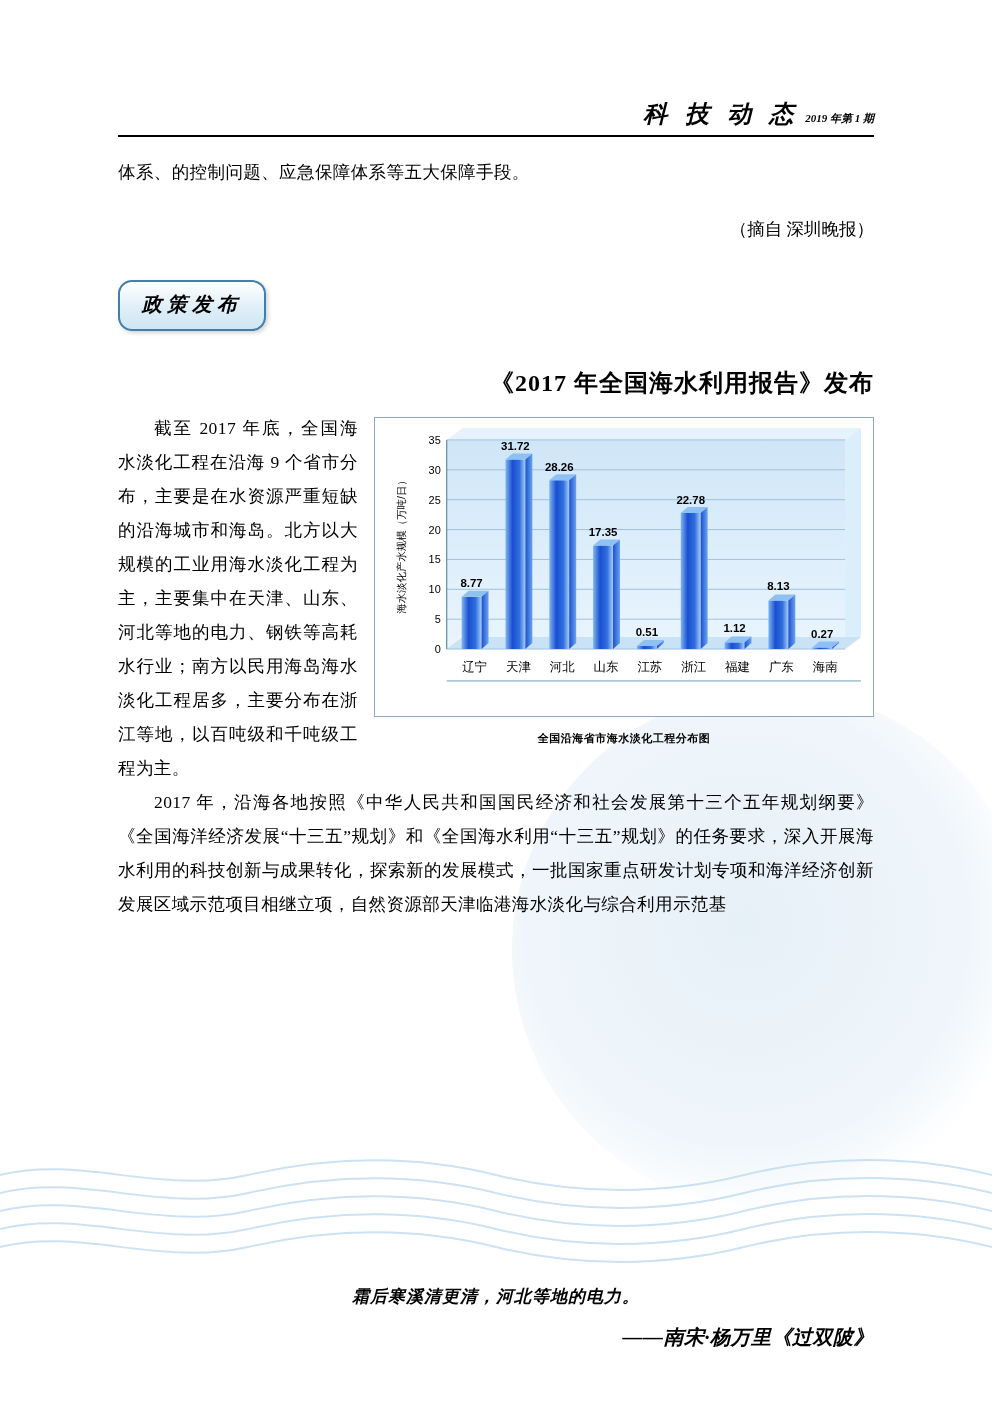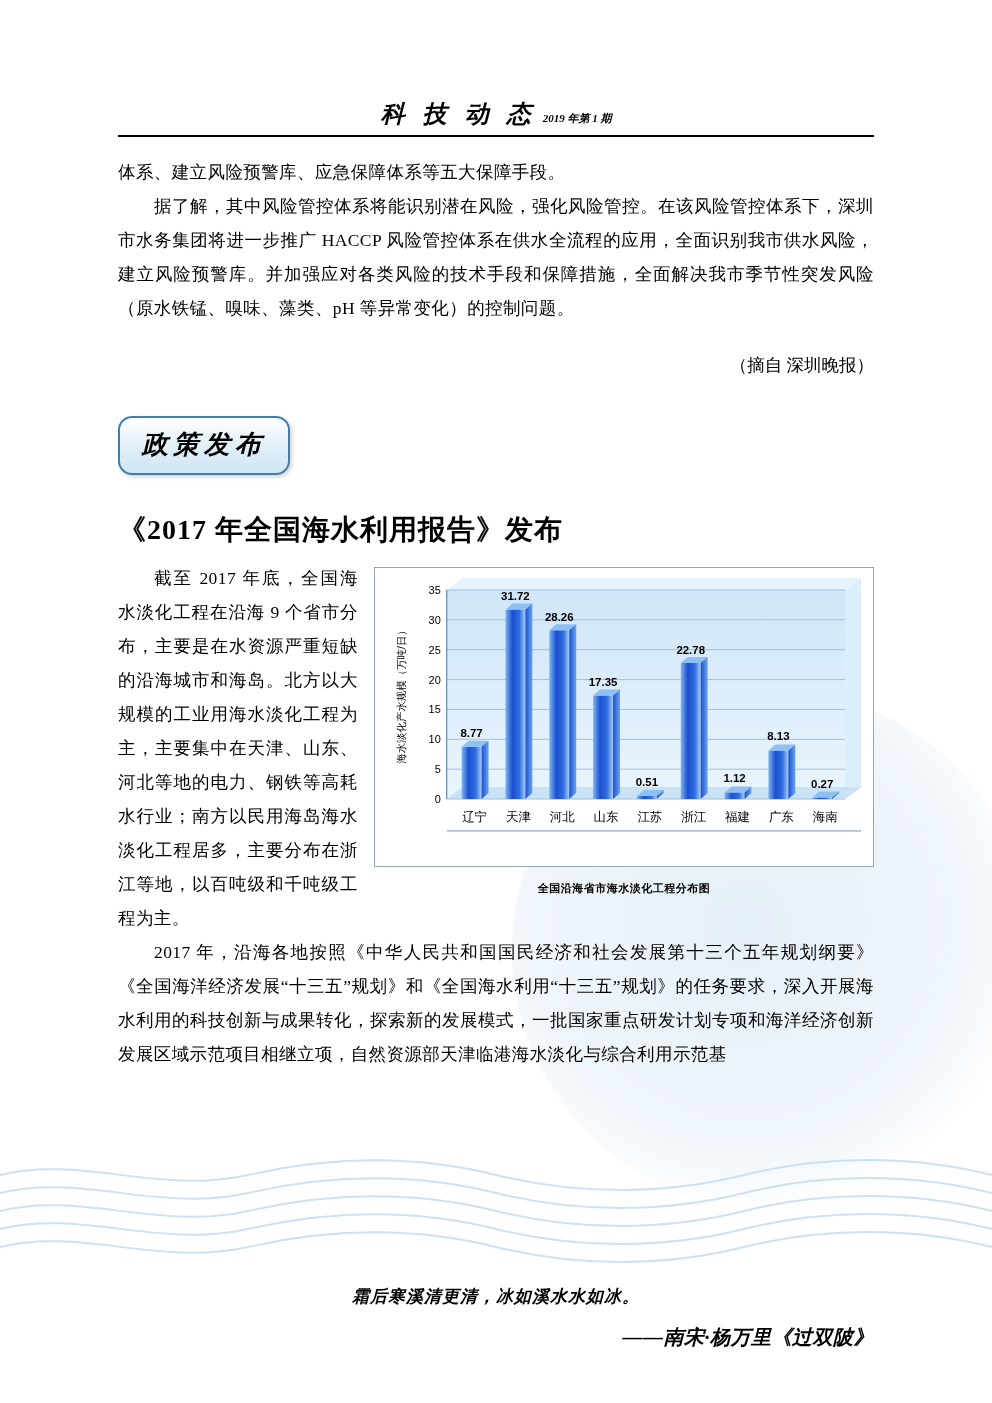--- a/index.html
+++ b/index.html
@@ -44,21 +44,21 @@
     z-index: 2;
     width: 992px;
     height: 1403px;
     box-sizing: border-box;
     padding: 0 118px;
   }
 
   
   .header {
     padding-top: 102px;
-    text-align: center;
+    text-align: right;
     line-height: 1;
   }
   .header-title {
     font-family: "Liberation Serif", serif;
     font-weight: bold;
     font-style: italic;
     font-size: 24px;
     letter-spacing: 6px;
     color: #000;
   }
@@ -100,29 +100,29 @@
     border: 2px solid #3f7fae;
     border-radius: 14px;
     padding: 9px 22px 11px;
     background: linear-gradient(180deg, #ffffff 0%, #dfeef7 55%, #cfe6f4 100%);
     box-shadow: 2px 2px 4px rgba(0,0,0,.18);
   }
   .section-tag span {
     font-family: "Liberation Serif", serif;
     font-weight: bold;
     font-style: italic;
-    font-size: 26px;
+    font-size: 20px;
     letter-spacing: 5px;
     color: #000;
   }
 
   
   .article-title {
-    text-align: left;
-    font-size: 28px;
+    text-align: right;
+    font-size: 24px;
     font-weight: bold;
     margin: 36px 0 12px;
     letter-spacing: 1px;
   }
 
   
   .chart-float {
     float: right;
     width: 500px;
     margin: 6px 0 6px 16px;
@@ -188,22 +188,21 @@
 </svg>
 
 <div class="page">
 
   <div class="header">
     <span class="header-title">科 技 动 态</span><span class="header-issue">2019 年第 1 期</span>
     <div class="header-rule"></div>
   </div>
 
   <div style="margin-top:18px;">
-    <p class="para">体系、建立风险预警库、应急保障体系等五大保障手段。</p>
-    <p class="para indent">据了解，其中风险管控体系将能识别潜在风险，强化风险管控。在该风险管控体系下，深圳市水务集团将进一步推广 HACCP 风险管控体系在供水全流程的应用，全面识别我市供水风险，建立风险预警库。并加强应对各类风险的技术手段和保障措施，全面解决我市季节性突发风险（原水铁锰、嗅味、藻类、pH 等异常变化）的控制问题。</p>
+    <p class="para">体系、的控制问题、应急保障体系等五大保障手段。</p>
     <div class="source-line">（摘自 深圳晚报）</div>
   </div>
 
   <div class="section-tag-wrap">
     <div class="section-tag">
       <span>政策发布</span>
     </div>
   </div>
 
   <div>
@@ -331,15 +330,15 @@
     </div>
 
     <p class="para indent">截至 2017 年底，全国海水淡化工程在沿海 9 个省市分布，主要是在水资源严重短缺的沿海城市和海岛。北方以大规模的工业用海水淡化工程为主，主要集中在天津、山东、河北等地的电力、钢铁等高耗水行业；南方以民用海岛海水淡化工程居多，主要分布在浙江等地，以百吨级和千吨级工程为主。</p>
     <p class="para indent">2017 年，沿海各地按照《中华人民共和国国民经济和社会发展第十三个五年规划纲要》《全国海洋经济发展“十三五”规划》和《全国海水利用“十三五”规划》的任务要求，深入开展海水利用的科技创新与成果转化，探索新的发展模式，一批国家重点研发计划专项和海洋经济创新发展区域示范项目相继立项，自然资源部天津临港海水淡化与综合利用示范基</p>
     <div class="clear"></div>
   </div>
 
 </div>
 
 <div class="footer">
-  <div class="footer-quote">霜后寒溪清更清，冰如溪水水如冰。</div>
+  <div class="footer-quote">霜后寒溪清更清，河北等地的电力。</div>
   <div class="footer-attrib">——南宋·杨万里《过双陂》</div>
 </div>
 
 </body></html>

